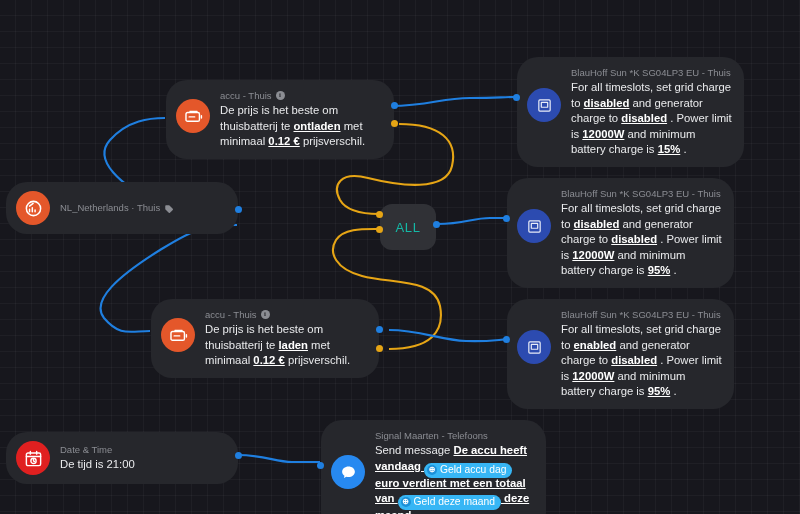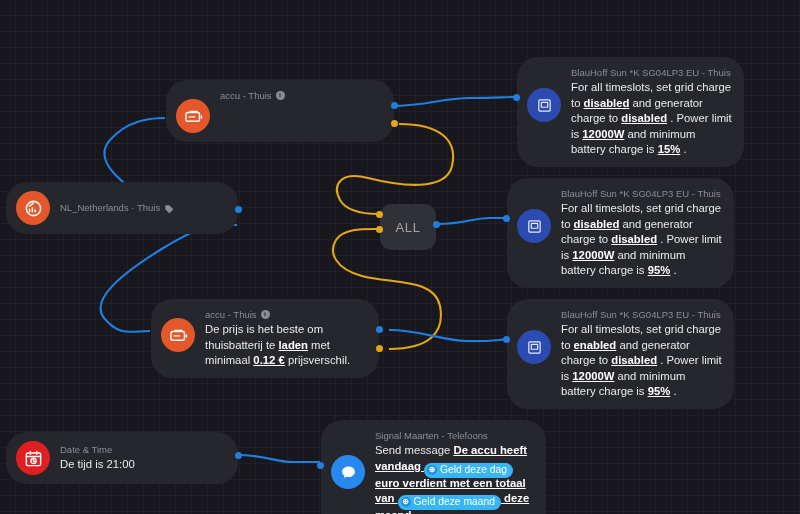--- a/index.html
+++ b/index.html
@@ -59,21 +59,21 @@
 
   .port{position:absolute;width:7px;height:7px;border-radius:50%;z-index:5;}
   .port.blue{background:#1f7fe0;}
   .port.orange{background:#e6a515;}
 
   .all-node{
     position:absolute;left:380px;top:204px;width:56px;height:46px;
     background:#303136;border-radius:12px;
     display:flex;align-items:center;justify-content:center;
   }
-  .all-label{color:#a3a3a3;font-size:13px;letter-spacing:.6px;font-weight:400;}
+  .all-label{color:#14b8a6;font-size:13px;letter-spacing:.6px;font-weight:400;}
 
   .chip{
     display:inline-flex;align-items:center;gap:3px;
     background:#37b6f5;color:#ffffff;
     border-radius:9px;padding:0px 6px 1px 3px;
     font-size:10.3px;line-height:14px;font-weight:400;
     vertical-align:baseline;position:relative;top:2px;
   }
   .chip .chip-ico{
     width:10px;height:10px;border-radius:50%;
@@ -134,20 +134,21 @@
         <path d="M22 11v3"></path>
         <path d="M6.5 12.5h7"></path>
         <path d="M7.5 5.5h9"></path>
       </svg>
     </div>
     <div class="n-body">
       <div class="n-sub">
         <span>accu - Thuis</span>
         <span class="info-ico">i</span>
       </div>
+      <div class="n-text"><span>De prijs is het beste om thuisbatterij te </span><b>ontladen</b><span> met minimaal </span><b>0.12 €</b><span> prijsverschil.</span></div>
     </div>
     <div class="port blue" style="right:-4px;top:22px;"></div>
     <div class="port orange" style="right:-4px;top:40px;"></div>
   </div>
 
   <div class="node" style="left:151px;top:299px;width:228px;align-items:flex-start;">
     <div class="n-icon orange" style="margin-top:10px;">
       <svg class="glyph" width="19" height="19" viewBox="0 0 24 24" fill="none" stroke="#fff" stroke-width="1.8" stroke-linecap="round" stroke-linejoin="round">
         <rect x="2.5" y="7" width="17" height="11" rx="2"></rect>
         <path d="M22 11v3"></path>
@@ -244,21 +245,21 @@
       <svg class="glyph" width="17" height="17" viewBox="0 0 24 24" fill="#fff">
         <path d="M12 3.5c-5 0-9 3.3-9 7.4 0 2.3 1.3 4.4 3.3 5.7l-.8 3.3 3.6-1.8c.9.2 1.9.3 2.9.3 5 0 9-3.3 9-7.5S17 3.5 12 3.5z"></path>
       </svg>
     </div>
     <div class="n-body">
       <div class="n-sub">
         <span>Signal Maarten - Telefoons</span>
       </div>
       <div class="n-text"><span>Send message </span><b>De accu heeft vandaag </b><span class="chip">
             <span class="chip-ico">⊕</span>
-            <span>Geld deze dag</span>
+            <span>Geld accu dag</span>
           </span><b> euro verdient met een totaal van </b><span class="chip">
             <span class="chip-ico">⊕</span>
             <span>Geld deze maand</span>
           </span><b> deze maand.</b></div>
     </div>
     <div class="port blue" style="left:-4px;top:42px;"></div>
   </div>
 
 </div>
 

